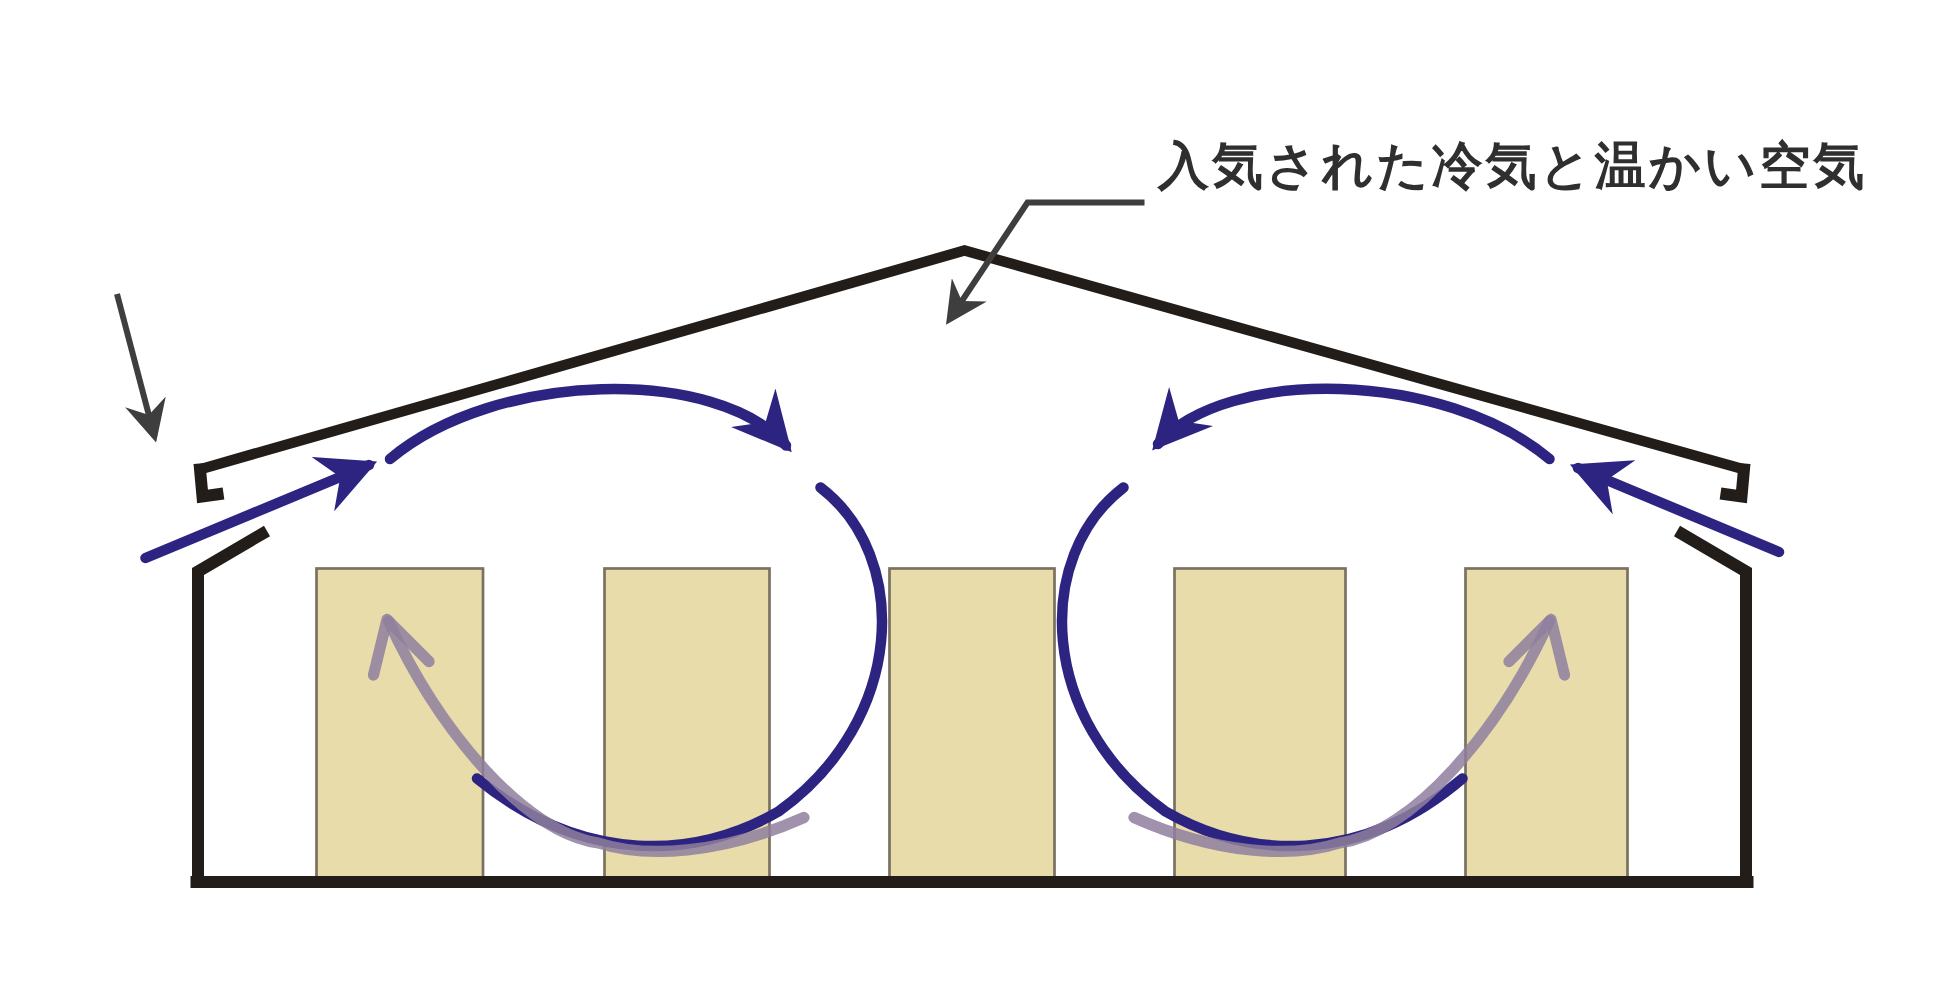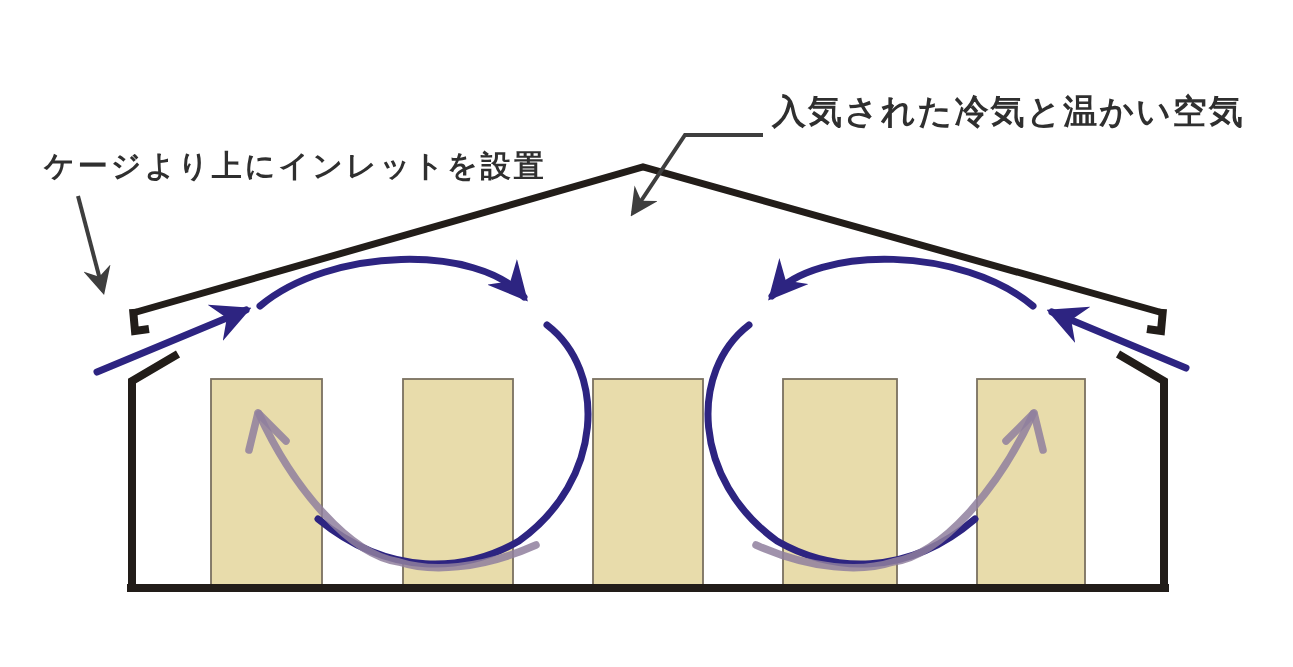--- a/index.html
+++ b/index.html
@@ -73,19 +73,18 @@
       <path d="M 1118,354 L 1164,381 L 1164,592" stroke-width="8"></path>
       <path d="M 127,588 L 1169,588" stroke-width="8"></path>
     </g>
 
     <g style="stroke:var(--pointer,#3e3e3e)" stroke-width="4" fill="none">
       <path d="M 78,196 L 103,291" marker-end="url(#head-gray)"></path>
       <path d="M 763,135 L 685,135 L 633,213" marker-end="url(#head-gray)"></path>
     </g>
   </svg>
 
-  <div class="label label-inlet">ケージより上にインレットを設置</div>
 
   <div class="label label-mixing">
     <div>入気された冷気と温かい空気</div>
   </div>
 
 </div>
 
 </body></html>

